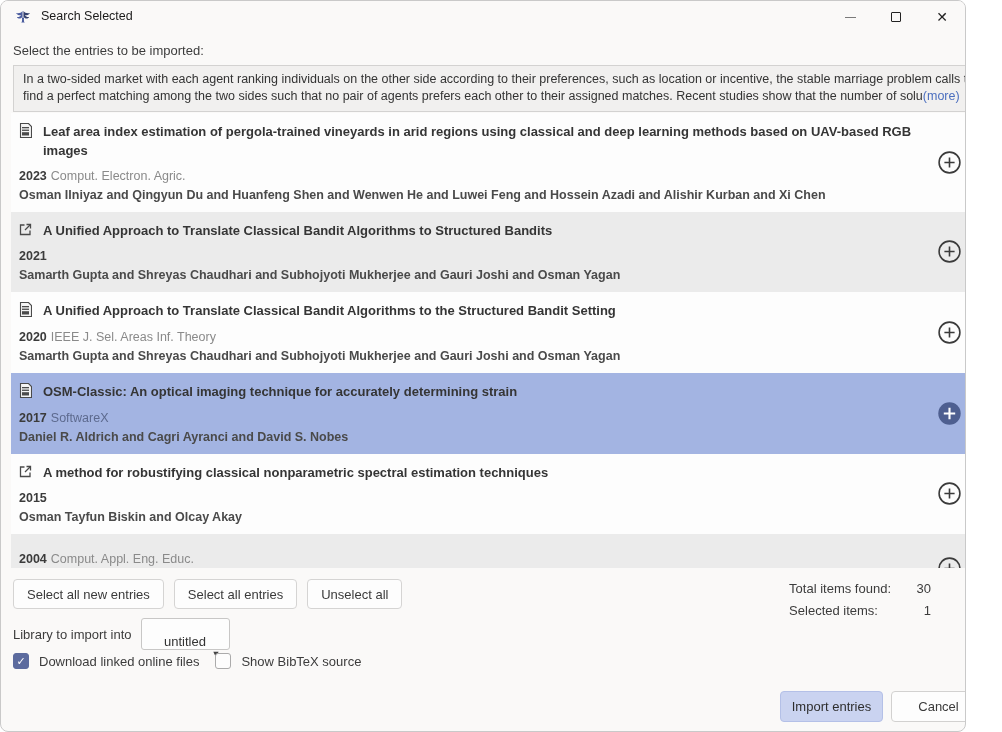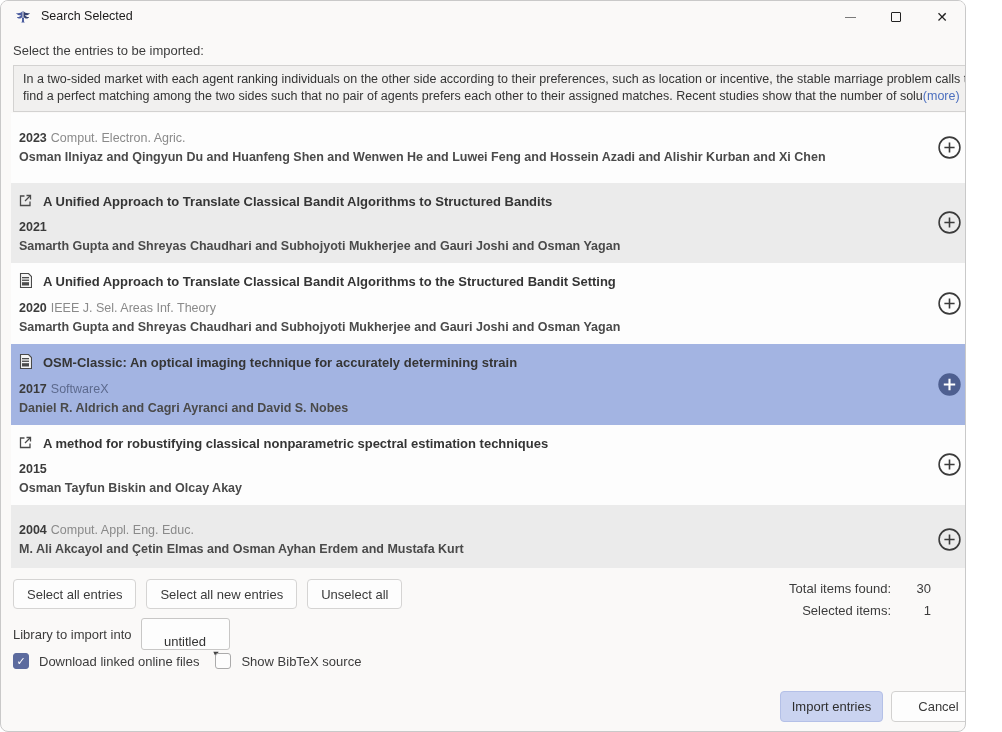--- a/index.html
+++ b/index.html
@@ -46,21 +46,21 @@
                width:28px; height:28px; border:none; background:transparent; padding:0; cursor:pointer; }
   
   .scrollbar { position:absolute; left:984px; top:112px; width:11px; height:455px; background:#f0efee; }
   .scroll-thumb { position:absolute; left:1px; width:9px; top:375px; height:78px; background:#a2a19f; border-radius:1px; }
   
   .sel-actions { position:absolute; left:12px; top:578px; display:flex; gap:10px; }
   .btn { height:30px; padding:0 13px; background:#fdfdfd; border:1px solid #d5d4d3; border-radius:4px;
          font-size:13px; color:#3a3a3a; font-family:inherit; cursor:pointer; }
   
   .stats { position:absolute; right:34px; top:577px; font-size:13px; color:#3c3c3c; text-align:right; }
-  .stats-row { display:flex; justify-content:flex-end; line-height:22px;margin-left:24px; }
+  .stats-row { display:flex; justify-content:space-between; line-height:22px;margin-left:24px; }
   .stats-value { min-width:30px; text-align:right; margin-left:10px; }
   
   .library-row { position:absolute; left:12px; top:617px; display:flex; align-items:center; }
   .library-label { font-size:13px; color:#3c3c3c; }
   .dropdown { margin-left:9px; width:89px; height:27px; background:#fdfdfd; border:1px solid #c8c7c6;
               border-radius:3px; display:flex; align-items:center; padding:15px 8px; font-size:13px; color:#333; cursor:pointer;flex-direction:column; }
   .dropdown-caret { margin-left:auto; font-size:9px; color:#444; }
   
   .options-row { position:absolute; left:12px; top:652px; display:flex; align-items:center; font-size:13px; color:#3c3c3c; }
   .checkbox { width:16px; height:16px; border-radius:3px; border:1px solid #ababab; background:#fdfdfd;
@@ -97,74 +97,83 @@
         <span class="glyph-close">✕</span>
       </button>
   </div>
 
   <div class="instruction">Select the entries to be imported:</div>
 
   <div class="preview"><span>In a two-sided market with each agent ranking individuals on the other side according to their preferences, such as location or incentive, the stable marriage problem calls to find a perfect matching among the two sides such that no pair of agents prefers each other to their assigned matches. Recent studies show that the number of solu</span><span class="more-link">(more)</span></div>
 
   <div class="entry-list">
       <div class="entry plain">
-      <div class="entry-meta">
-        <span class="entry-year">2023</span><span class="entry-journal">Comput. Electron. Agric.</span>
-      </div>
-      <div class="entry-authors">Osman Ilniyaz and Qingyun Du and Huanfeng Shen and Wenwen He and Luwei Feng and Hossein Azadi and Alishir Kurban and Xi Chen</div>
-      <button class="entry-add"><svg width="27" height="27" viewBox="0 0 27 27">
-            <circle cx="13.5" cy="13.5" r="10.4" fill="none" stroke="#3b3b3b" stroke-width="1.6"></circle>
-            <path d="M13.5 8.4v10.2M8.4 13.5h10.2" stroke="#3b3b3b" stroke-width="1.6"></path>
-          </svg></button>
-    </div>
-      <div class="entry shade">
-      <div class="entry-title-line">
-        <span class="entry-icon"><svg width="13" height="13" viewBox="0 0 13 13">
-              <path d="M5.5 2H1.5v9.5H11V7.5" fill="none" stroke="#4a4a4a" stroke-width="1.3"></path>
-              <path d="M7.5 1.5H11.5V5.5" fill="none" stroke="#4a4a4a" stroke-width="1.3"></path>
-              <line x1="11" y1="2" x2="6" y2="7" stroke="#4a4a4a" stroke-width="1.3"></line>
-            </svg></span>
-        <span class="entry-title">A Unified Approach to Translate Classical Bandit Algorithms to Structured Bandits</span>
-      </div>
-      <div class="entry-meta">
-        <span class="entry-year">2021</span><span class="entry-journal"></span>
-      </div>
-      <div class="entry-authors">Samarth Gupta and Shreyas Chaudhari and Subhojyoti Mukherjee and Gauri Joshi and Osman Yagan</div>
-      <button class="entry-add"><svg width="27" height="27" viewBox="0 0 27 27">
-            <circle cx="13.5" cy="13.5" r="10.4" fill="none" stroke="#3b3b3b" stroke-width="1.6"></circle>
-            <path d="M13.5 8.4v10.2M8.4 13.5h10.2" stroke="#3b3b3b" stroke-width="1.6"></path>
-          </svg></button>
-    </div>
-      <div class="entry plain">
       <div class="entry-title-line">
         <span class="entry-icon"><svg width="13" height="15" viewBox="0 0 13 15">
               <path d="M1.5 .5h8l3 3v11h-11z" fill="#f4f4f4" stroke="#4a4a4a" stroke-width="1.1"></path>
               <rect x="3" y="4" width="7" height="1.3" fill="#4a4a4a"></rect>
               <rect x="3" y="6.6" width="7" height="1.3" fill="#4a4a4a"></rect>
               <rect x="3" y="9.2" width="7" height="3.3" fill="#4a4a4a"></rect>
             </svg></span>
-        <span class="entry-title">A Unified Approach to Translate Classical Bandit Algorithms to the Structured Bandit Setting</span>
-      </div>
-      <div class="entry-meta">
-        <span class="entry-year">2020</span><span class="entry-journal">IEEE J. Sel. Areas Inf. Theory</span>
+        <span class="entry-title">Leaf area index estimation of pergola-trained vineyards in arid regions using classical and deep learning methods based on UAV-based RGB images</span>
+      </div>
+      <div class="entry-meta">
+        <span class="entry-year">2023</span><span class="entry-journal">Comput. Electron. Agric.</span>
+      </div>
+      <div class="entry-authors">Osman Ilniyaz and Qingyun Du and Huanfeng Shen and Wenwen He and Luwei Feng and Hossein Azadi and Alishir Kurban and Xi Chen</div>
+      <button class="entry-add"><svg width="27" height="27" viewBox="0 0 27 27">
+            <circle cx="13.5" cy="13.5" r="10.4" fill="none" stroke="#3b3b3b" stroke-width="1.6"></circle>
+            <path d="M13.5 8.4v10.2M8.4 13.5h10.2" stroke="#3b3b3b" stroke-width="1.6"></path>
+          </svg></button>
+    </div>
+      <div class="entry shade">
+      <div class="entry-title-line">
+        <span class="entry-icon"><svg width="13" height="13" viewBox="0 0 13 13">
+              <path d="M5.5 2H1.5v9.5H11V7.5" fill="none" stroke="#4a4a4a" stroke-width="1.3"></path>
+              <path d="M7.5 1.5H11.5V5.5" fill="none" stroke="#4a4a4a" stroke-width="1.3"></path>
+              <line x1="11" y1="2" x2="6" y2="7" stroke="#4a4a4a" stroke-width="1.3"></line>
+            </svg></span>
+        <span class="entry-title">A Unified Approach to Translate Classical Bandit Algorithms to Structured Bandits</span>
+      </div>
+      <div class="entry-meta">
+        <span class="entry-year">2021</span><span class="entry-journal"></span>
       </div>
       <div class="entry-authors">Samarth Gupta and Shreyas Chaudhari and Subhojyoti Mukherjee and Gauri Joshi and Osman Yagan</div>
       <button class="entry-add"><svg width="27" height="27" viewBox="0 0 27 27">
             <circle cx="13.5" cy="13.5" r="10.4" fill="none" stroke="#3b3b3b" stroke-width="1.6"></circle>
             <path d="M13.5 8.4v10.2M8.4 13.5h10.2" stroke="#3b3b3b" stroke-width="1.6"></path>
           </svg></button>
     </div>
-      <div class="entry selected">
+      <div class="entry plain">
       <div class="entry-title-line">
         <span class="entry-icon"><svg width="13" height="15" viewBox="0 0 13 15">
               <path d="M1.5 .5h8l3 3v11h-11z" fill="#f4f4f4" stroke="#4a4a4a" stroke-width="1.1"></path>
               <rect x="3" y="4" width="7" height="1.3" fill="#4a4a4a"></rect>
               <rect x="3" y="6.6" width="7" height="1.3" fill="#4a4a4a"></rect>
               <rect x="3" y="9.2" width="7" height="3.3" fill="#4a4a4a"></rect>
             </svg></span>
+        <span class="entry-title">A Unified Approach to Translate Classical Bandit Algorithms to the Structured Bandit Setting</span>
+      </div>
+      <div class="entry-meta">
+        <span class="entry-year">2020</span><span class="entry-journal">IEEE J. Sel. Areas Inf. Theory</span>
+      </div>
+      <div class="entry-authors">Samarth Gupta and Shreyas Chaudhari and Subhojyoti Mukherjee and Gauri Joshi and Osman Yagan</div>
+      <button class="entry-add"><svg width="27" height="27" viewBox="0 0 27 27">
+            <circle cx="13.5" cy="13.5" r="10.4" fill="none" stroke="#3b3b3b" stroke-width="1.6"></circle>
+            <path d="M13.5 8.4v10.2M8.4 13.5h10.2" stroke="#3b3b3b" stroke-width="1.6"></path>
+          </svg></button>
+    </div>
+      <div class="entry selected">
+      <div class="entry-title-line">
+        <span class="entry-icon"><svg width="13" height="15" viewBox="0 0 13 15">
+              <path d="M1.5 .5h8l3 3v11h-11z" fill="#f4f4f4" stroke="#4a4a4a" stroke-width="1.1"></path>
+              <rect x="3" y="4" width="7" height="1.3" fill="#4a4a4a"></rect>
+              <rect x="3" y="6.6" width="7" height="1.3" fill="#4a4a4a"></rect>
+              <rect x="3" y="9.2" width="7" height="3.3" fill="#4a4a4a"></rect>
+            </svg></span>
         <span class="entry-title">OSM-Classic: An optical imaging technique for accurately determining strain</span>
       </div>
       <div class="entry-meta">
         <span class="entry-year">2017</span><span class="entry-journal">SoftwareX</span>
       </div>
       <div class="entry-authors">Daniel R. Aldrich and Cagri Ayranci and David S. Nobes</div>
       <button class="entry-add"><svg width="27" height="27" viewBox="0 0 27 27">
             <circle cx="13.5" cy="13.5" r="11.2" fill="#4e5f90"></circle>
             <path d="M13.5 7.8v11.4M7.8 13.5h11.4" stroke="#ffffff" stroke-width="2.1"></path>
           </svg></button>
@@ -197,22 +206,22 @@
             <path d="M13.5 8.4v10.2M8.4 13.5h10.2" stroke="#3b3b3b" stroke-width="1.6"></path>
           </svg></button>
     </div>
     </div>
 
   <div class="scrollbar">
     <div class="scroll-thumb"></div>
   </div>
 
   <div class="sel-actions">
+    <button class="btn">Select all new entries</button>
     <button class="btn">Select all entries</button>
-    <button class="btn">Select all new entries</button>
     <button class="btn">Unselect all</button>
   </div>
 
   <div class="stats">
     <div class="stats-row">
       <span>Total items found:</span>
       <span class="stats-value">30</span>
     </div>
     <div class="stats-row">
       <span>Selected items:</span>

